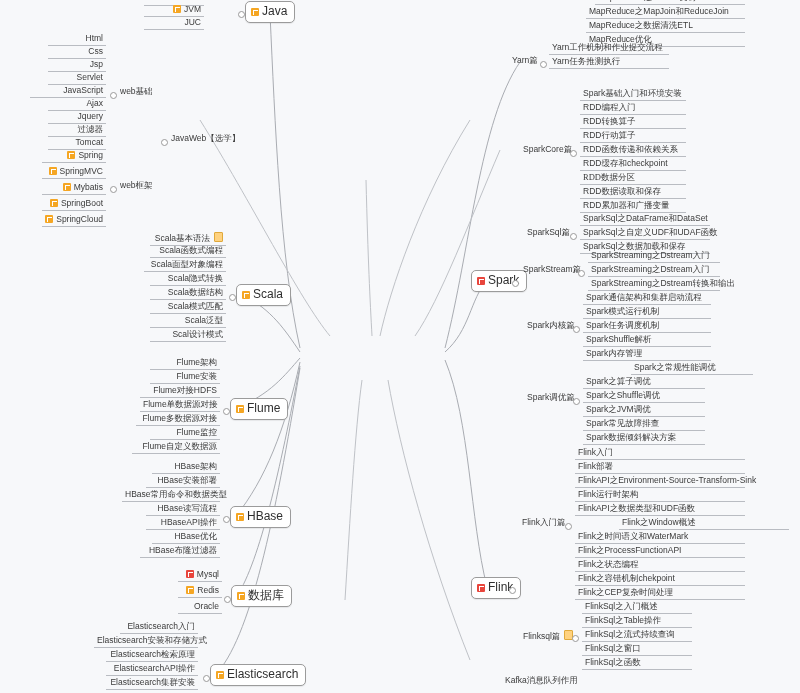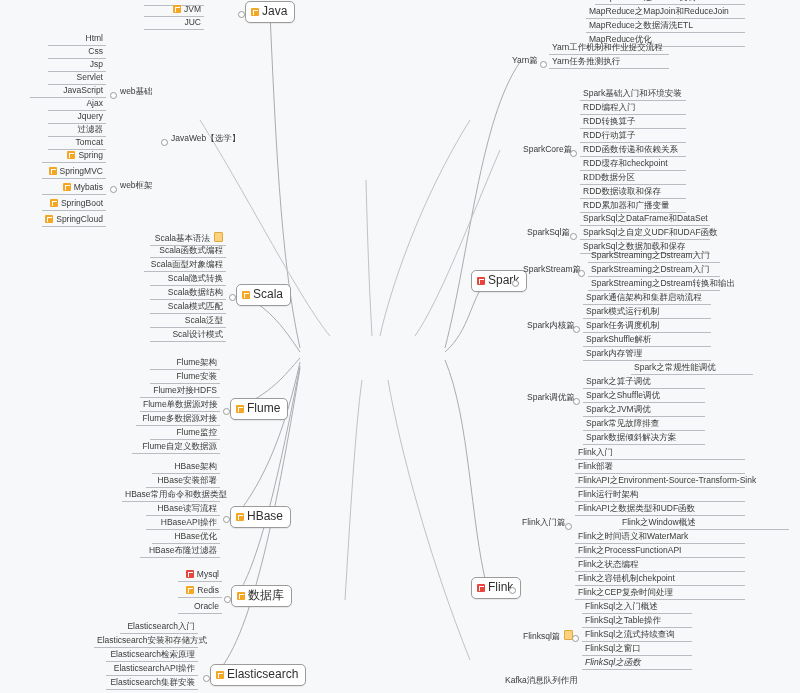--- a/index.html
+++ b/index.html
@@ -296,17 +296,17 @@
   <div class="node leaf" style="left:575px;top:587px;width:170px;"><span>Flink之CEP复杂时间处理</span></div>
 
   <div class="node mid" style="left:520px;top:629px;">
     <span>Flinksql篇</span><span class="note"></span>
   </div>
   <div class="dot" style="left:572px;top:635px;"></div>
   <div class="node leaf" style="left:582px;top:601px;width:110px;"><span>FlinkSql之入门概述</span></div>
   <div class="node leaf" style="left:582px;top:615px;width:110px;"><span>FlinkSql之Table操作</span></div>
   <div class="node leaf" style="left:582px;top:629px;width:110px;"><span>FlinkSql之流式持续查询</span></div>
   <div class="node leaf" style="left:582px;top:643px;width:110px;"><span>FlinkSql之窗口</span></div>
-  <div class="node leaf" style="left:582px;top:657px;width:110px;font-style:italic;"><span>FlinkSql之函数</span></div>
+  <div class="node leaf" style="left:582px;top:657px;width:110px;"><span>FlinkSql之函数</span></div>
 
   <div class="node leaf" style="left:502px;top:675px;width:110px;border-bottom:none;"><span>Kafka消息队列作用</span></div>
 
 </div>
 
 </body></html>

